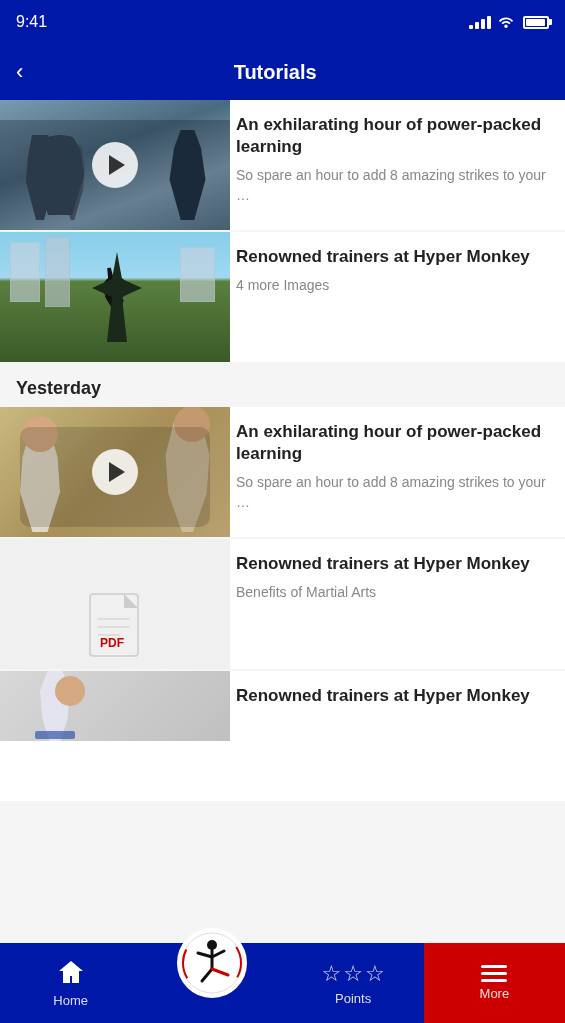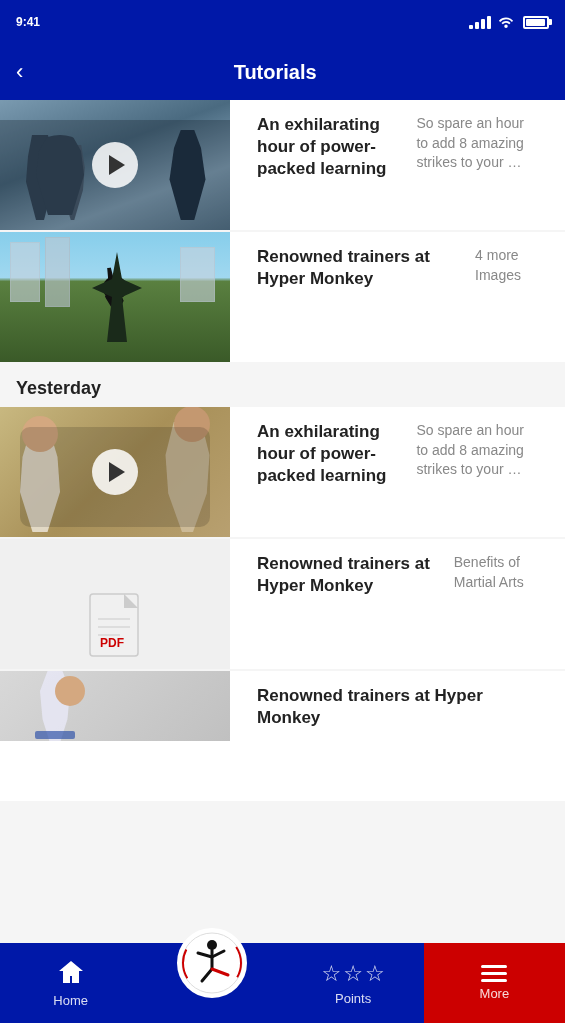--- a/index.html
+++ b/index.html
@@ -16,22 +16,22 @@
     .status-bar {
       background: #0018A8;
       color: white;
       display: flex;
       justify-content: space-between;
       align-items: center;
       padding: 8px 16px;
       height: 44px;
     }
     .status-time {
-      font-size: 12px;
-      font-weight: 700;
+      font-size: 16px;
+      font-weight: 400;
     }
     .status-icons {
       display: flex;
       align-items: center;
       gap: 6px;
     }
     .signal-bars {
       display: flex;
       align-items: flex-end;
       gap: 2px;
@@ -236,25 +236,24 @@
       width: 0;
       height: 0;
       border-top: 10px solid transparent;
       border-bottom: 10px solid transparent;
       border-left: 16px solid #333;
       margin-left: 3px;
     }
 
     .card-info {
       flex: 1;
-      padding: 14px 27px;
-      display: flex;
-      flex-direction: row;
+      padding: 14px 6px;
+      display: flex;
+      flex-direction: column;
       justify-content: flex-start;
-      gap: 20px;
     }
     .card-title {
       font-size: 17px;
       font-weight: 600;
       color: #222;
       line-height: 1.3;
       margin-bottom: 8px;
     }
     .card-subtitle {
       font-size: 14px;

